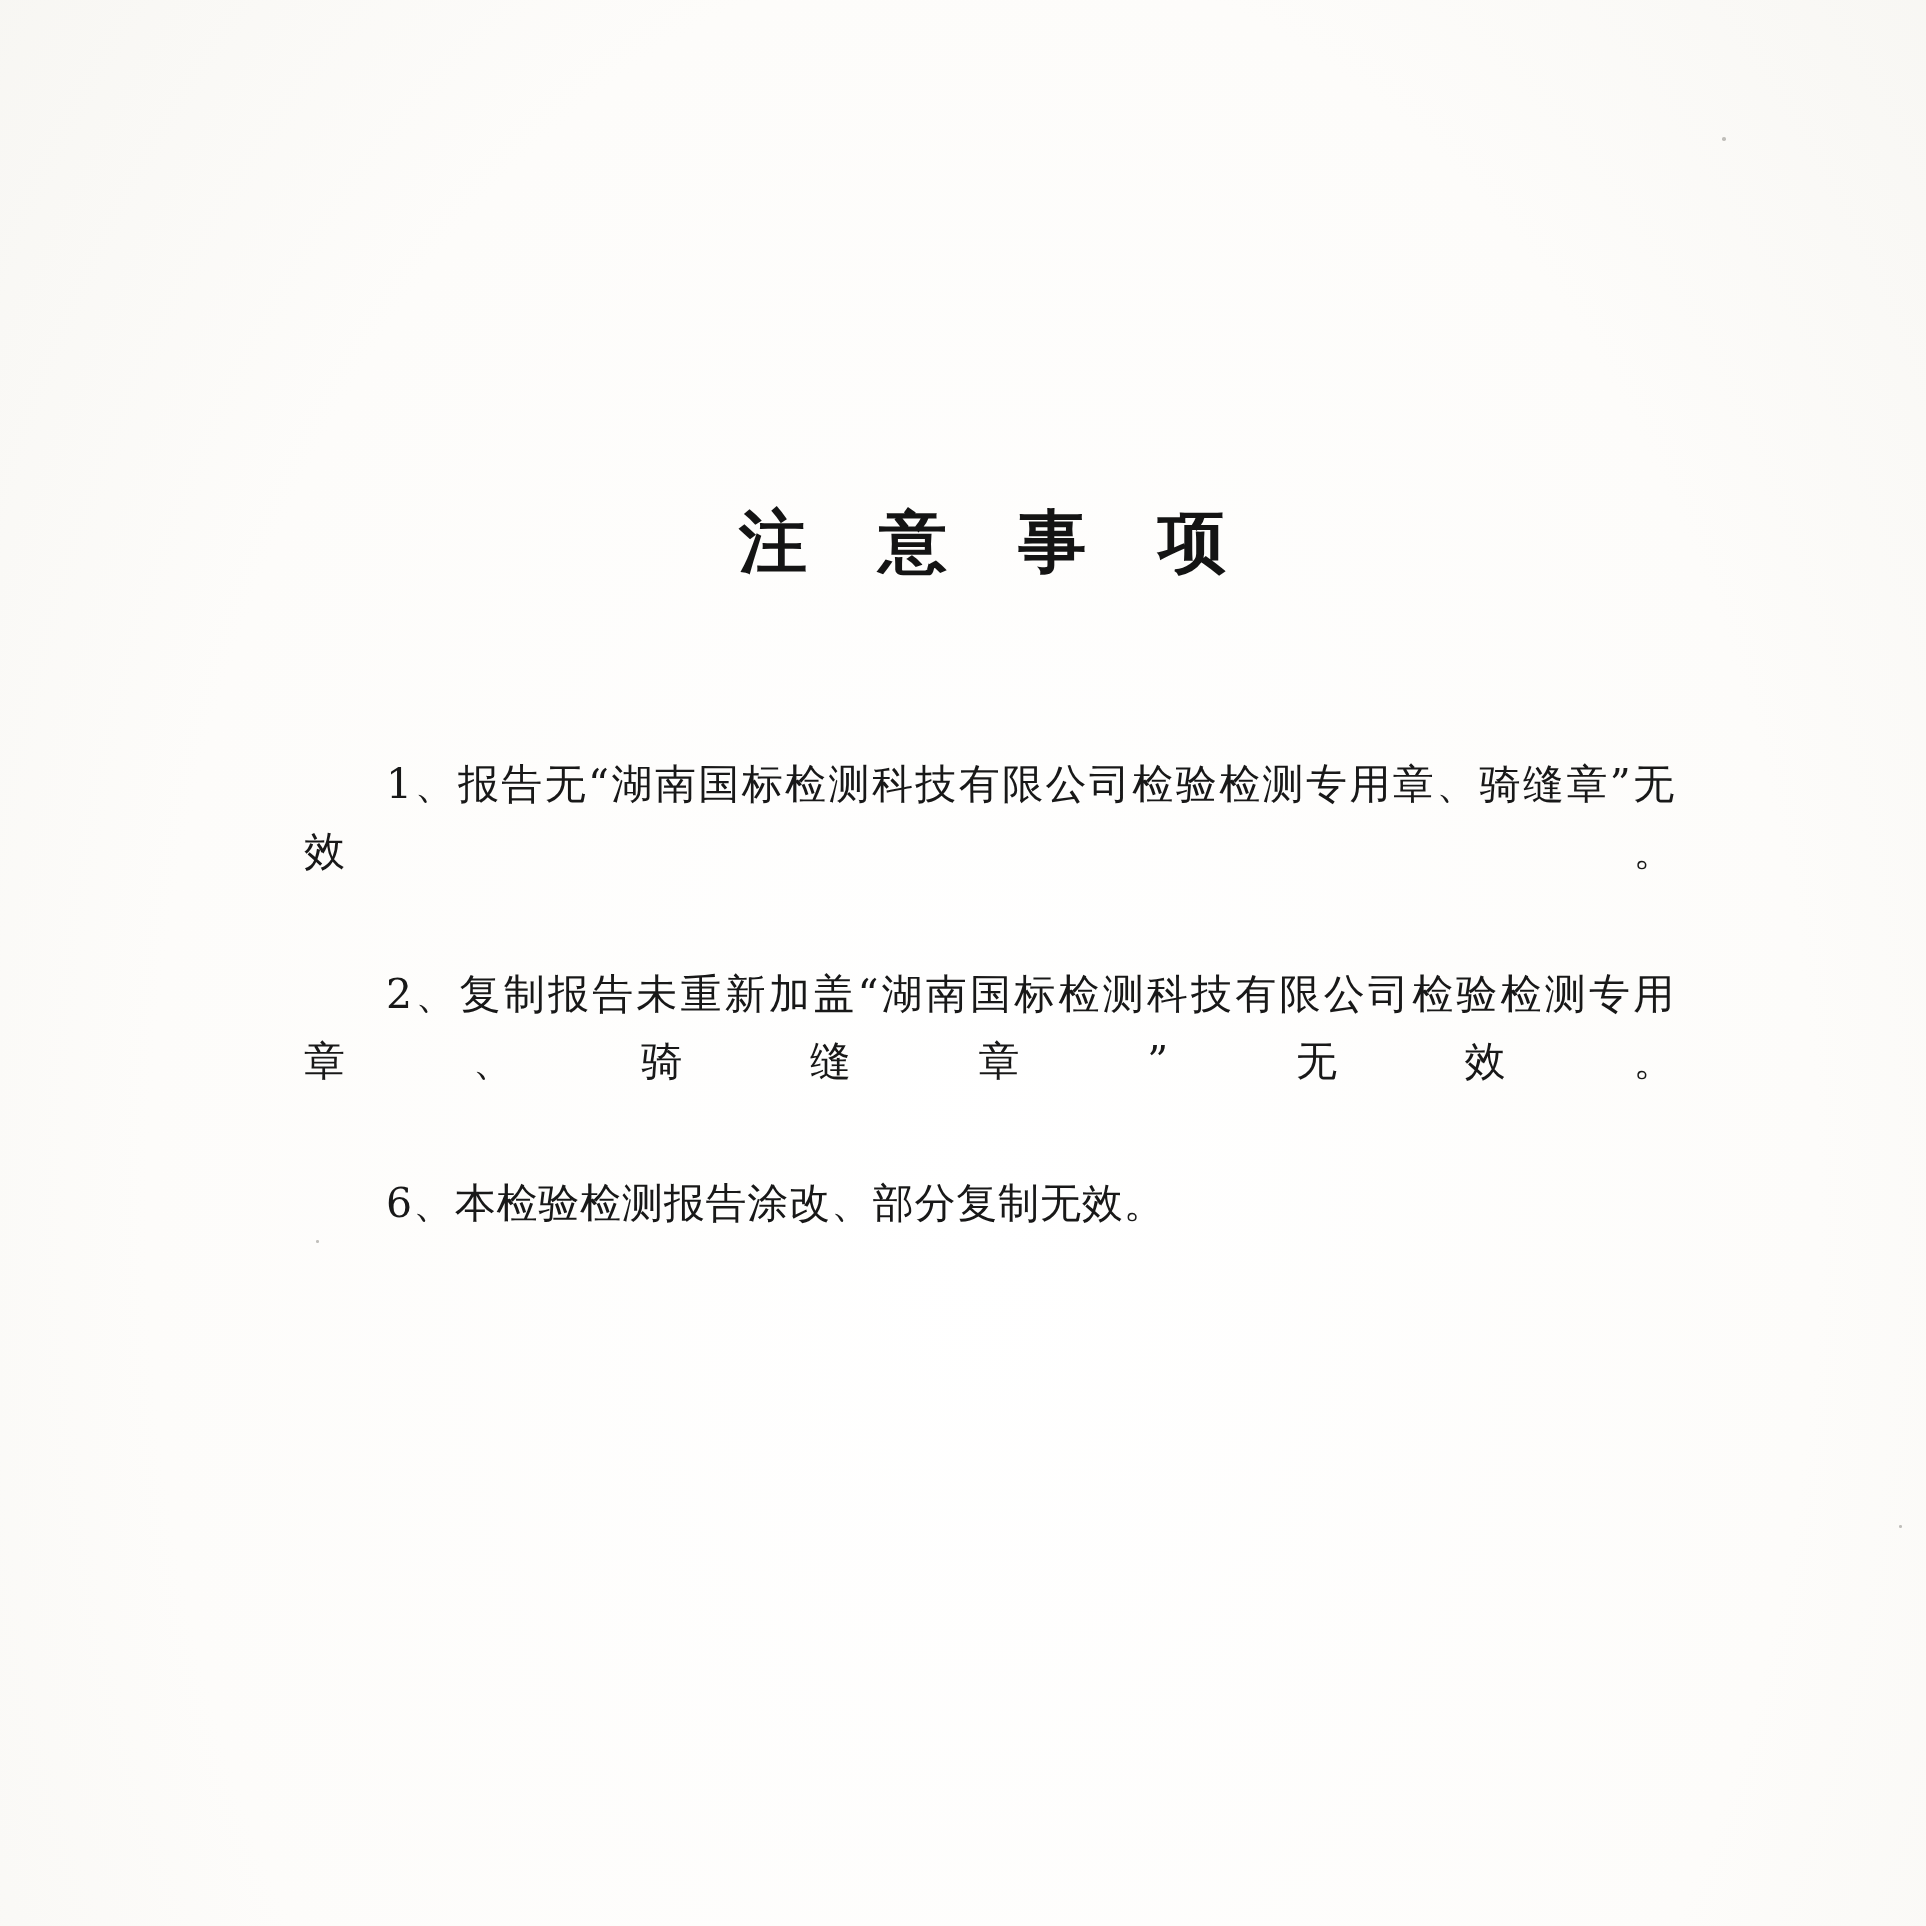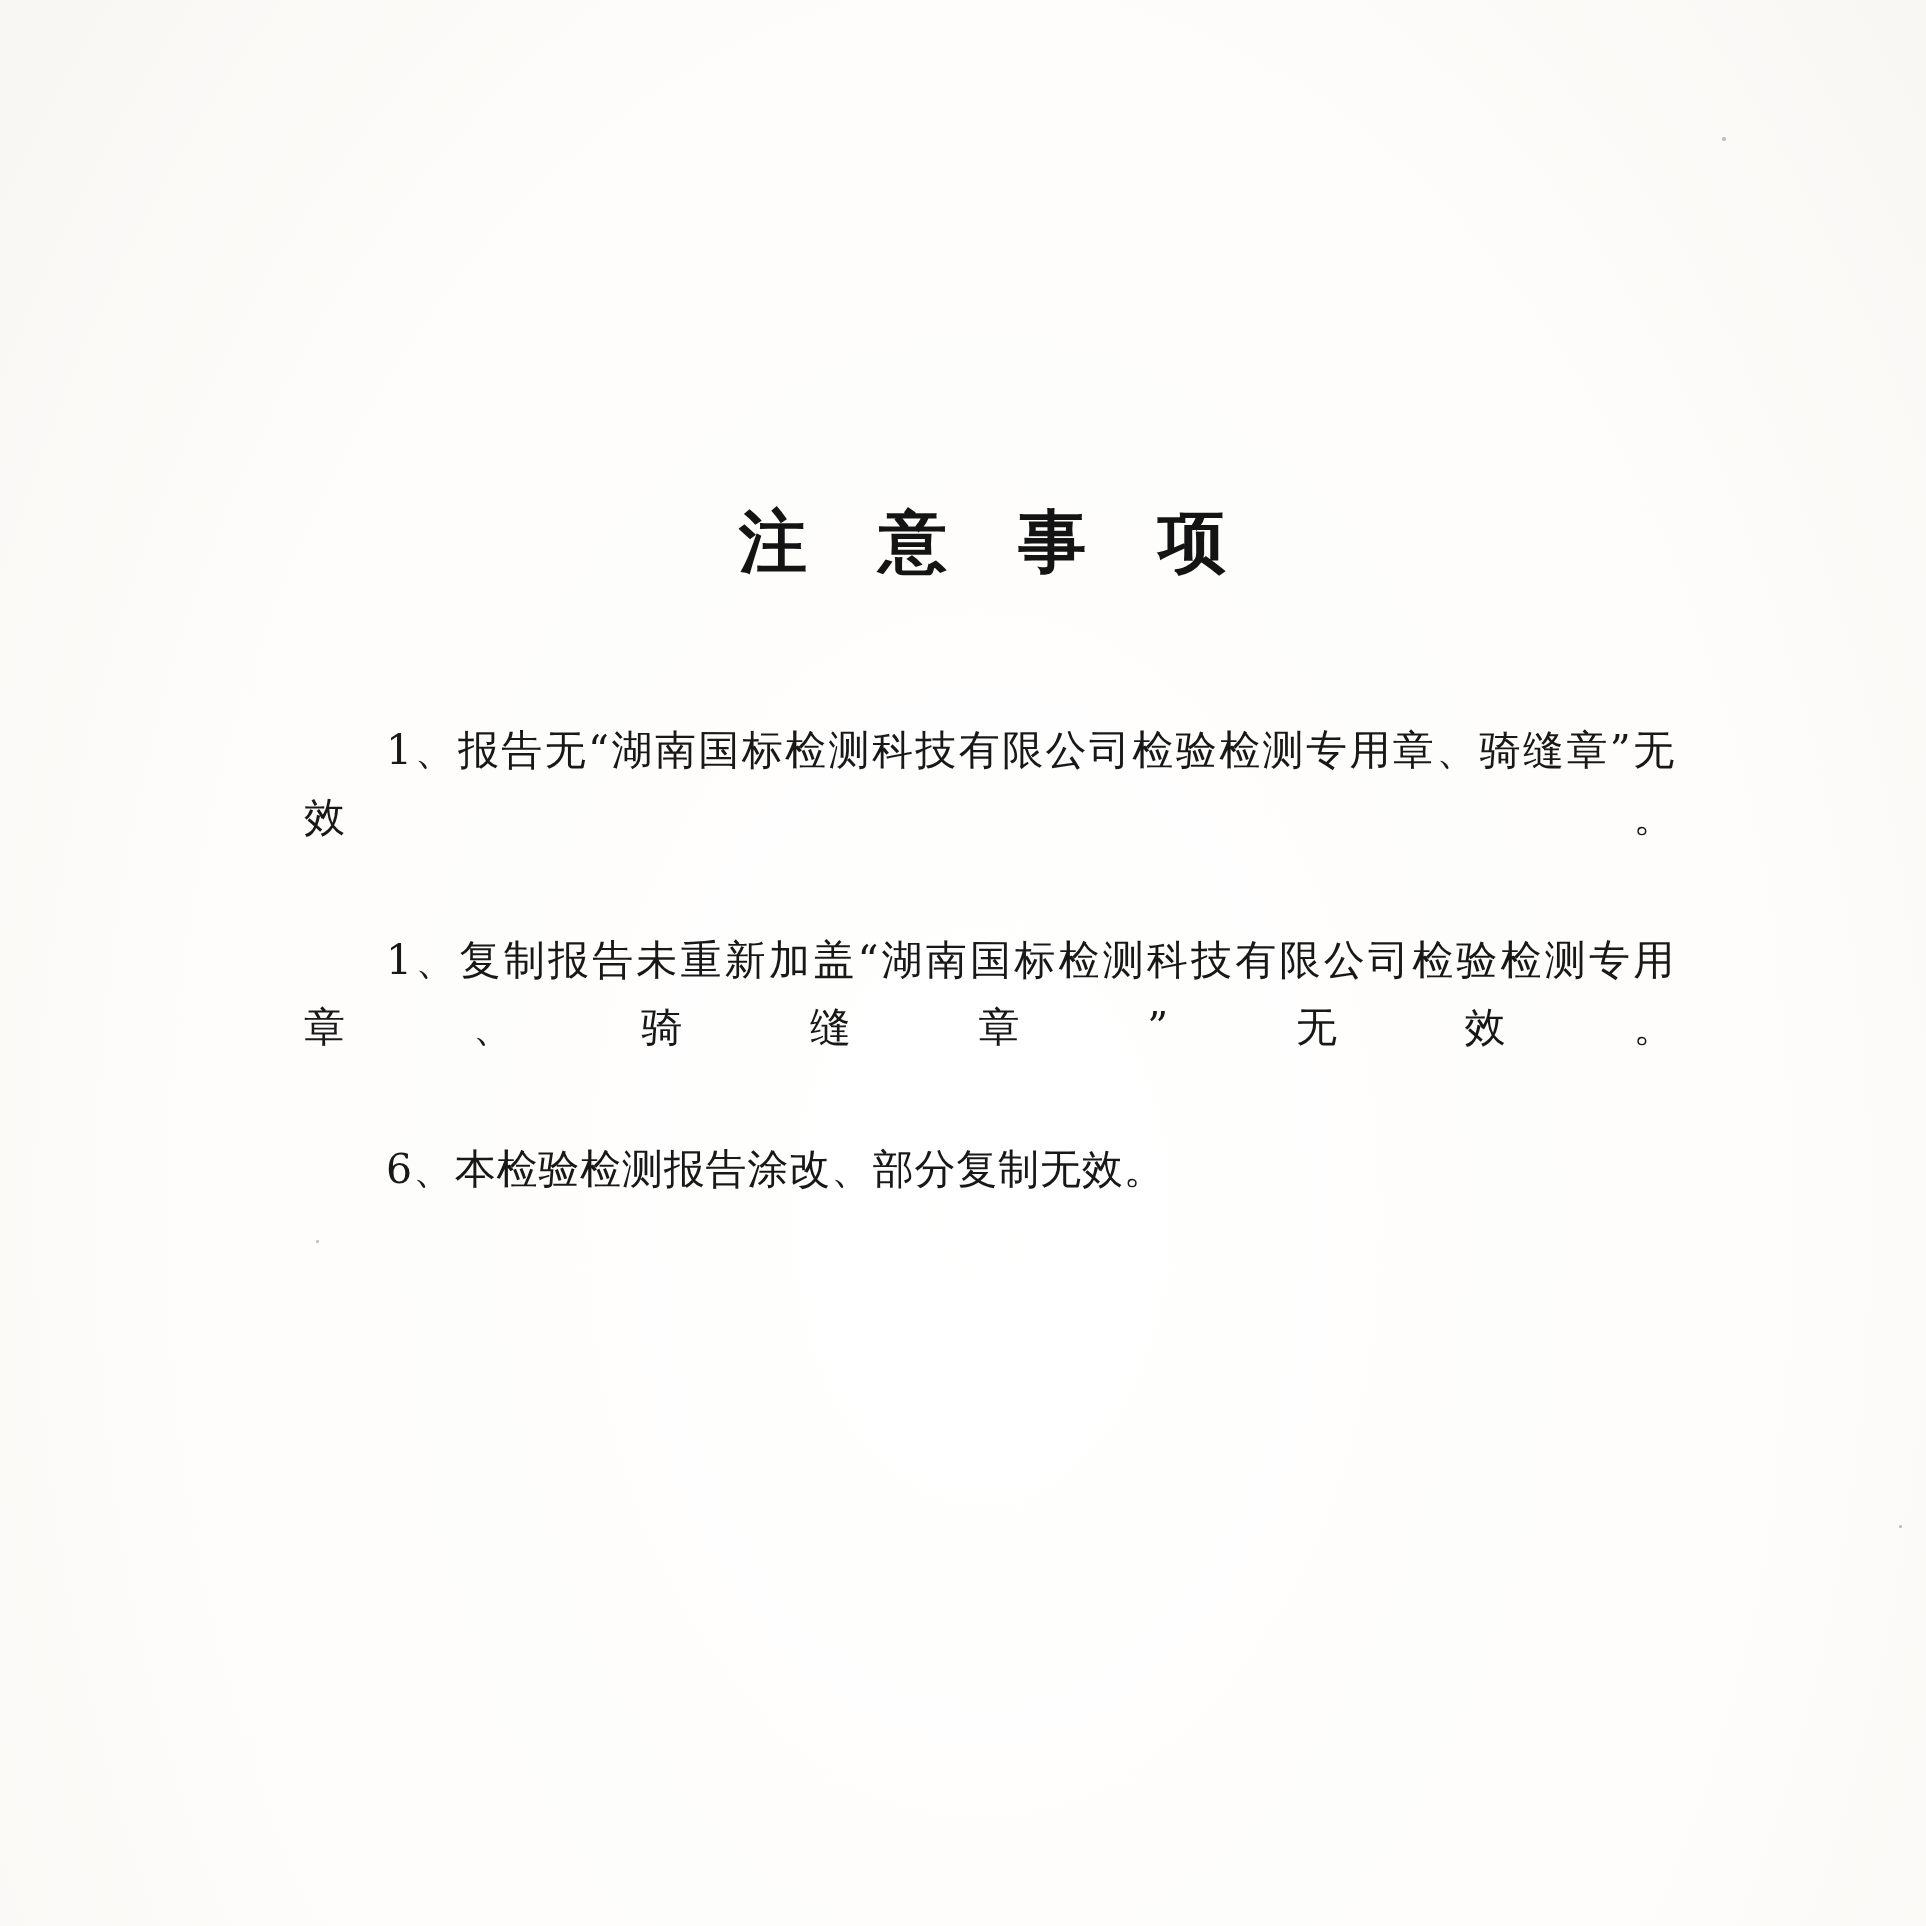--- a/index.html
+++ b/index.html
@@ -52,21 +52,21 @@
     letter-spacing: 24px;
     text-indent: 24px;
     font-weight: 700;
     font-family: "DejaVu Serif", "Liberation Serif", serif;
     color: #141414;
   }
 
   .notes {
     position: absolute;
     left: 304px;
-    top: 717px;
+    top: 751px;
     width: 1371px;
   }
 
   .note-item {
     font-size: 41px;
     line-height: 67px;
     text-align: justify;
     text-justify: inter-character;
     text-indent: 82px;
     color: #181818;
@@ -95,19 +95,19 @@
   <div class="speck" style="left:1899px; top:1525px; width:2.7px; height:2.7px;"></div>
 
   <div class="speck" style="left:316px; top:1240px; width:2.7px; height:2.7px;"></div>
 
   <div class="content">
 
     <div class="doc-title">注 意 事 项</div>
 
     <div class="notes">
       <div class="note-item justified">1、报告无“湖南国标检测科技有限公司检验检测专用章、骑缝章”无效。</div>
-      <div class="note-item justified">1、复制报告未重新加盖“湖南国标检测科技有限公司检验检测专用章、骑缝章”无效。</div>
+      <div class="note-item justified">2、复制报告未重新加盖“湖南国标检测科技有限公司检验检测专用章、骑缝章”无效。</div>
       <div class="note-item">6、本检验检测报告涂改、部分复制无效。</div>
     </div>
 
   </div>
 </div>
 
 
 </body></html>

